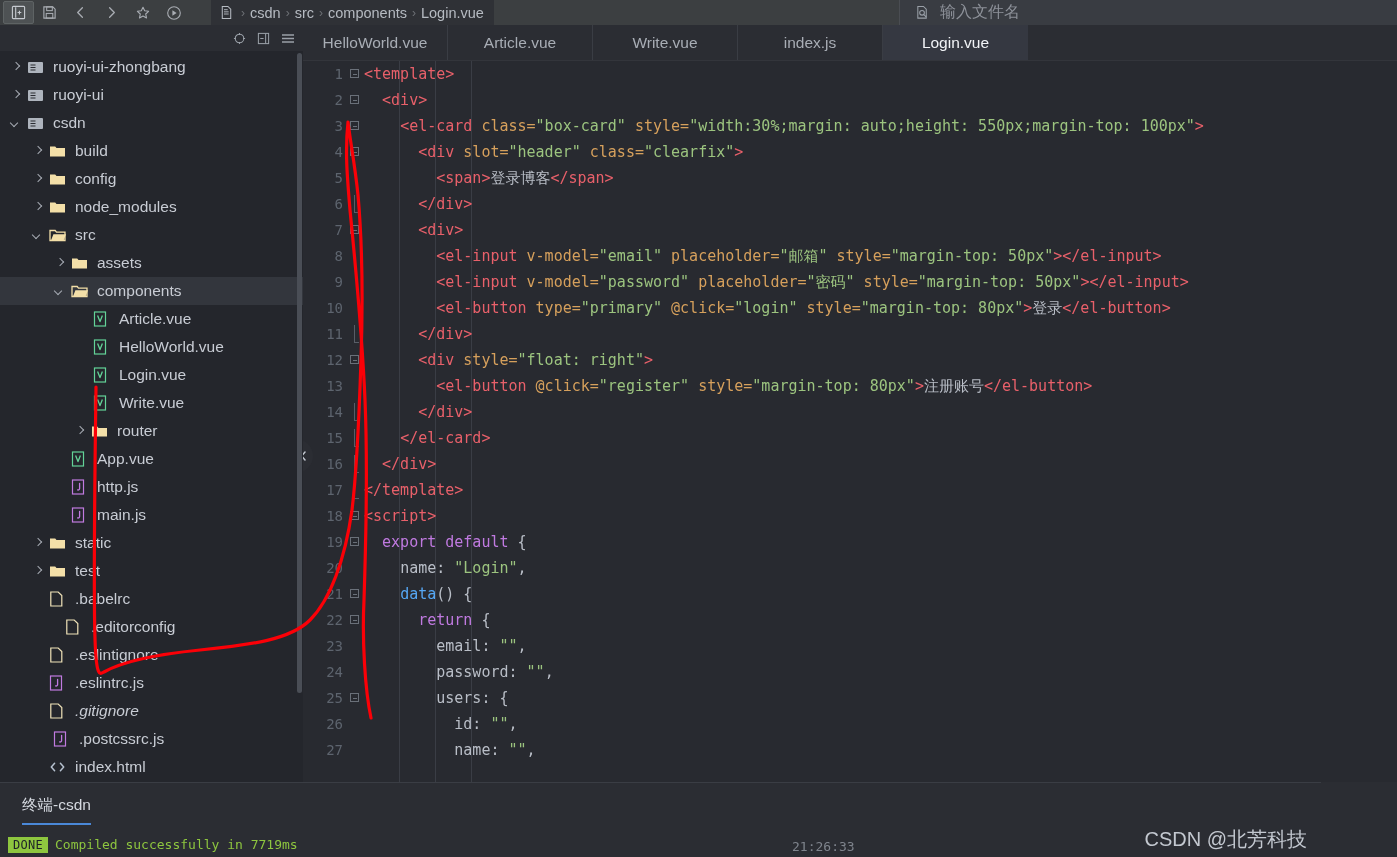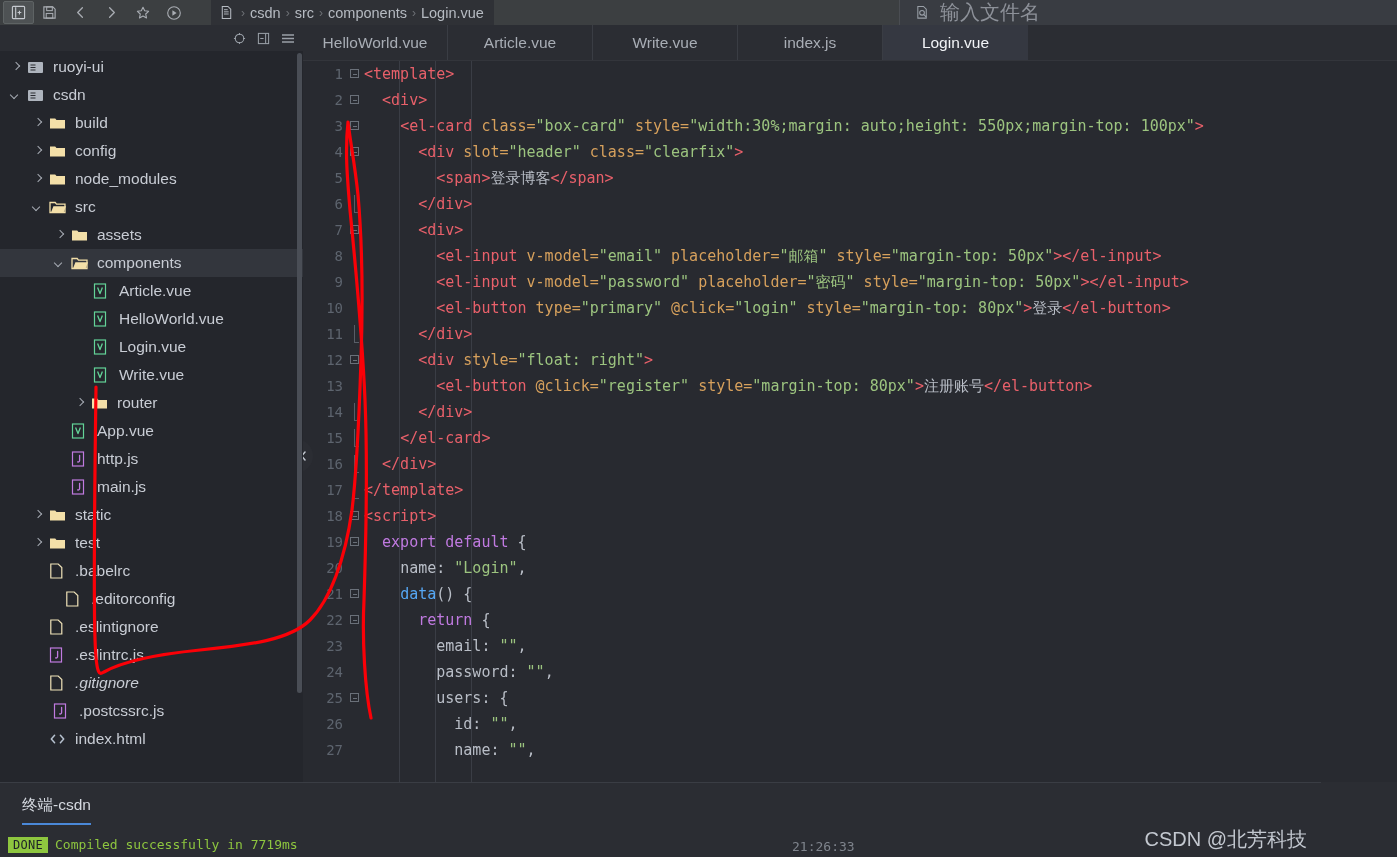--- a/index.html
+++ b/index.html
@@ -49,21 +49,21 @@
 
   .filename-search {
     position: absolute; right: 0; top: 0;
     width: 498px; height: 25px;
     background: #393c42;
     border-left: 1px solid #4a4d52;
     display: flex; align-items: center;
     padding-left: 15px;
   }
   .filename-search .fs-icon { margin-right: 10px; display: flex; }
-  .fs-placeholder { color: #8d9199; font-size: 20px; }
+  .fs-placeholder { color: #8d9199; font-size: 16px; }
 
   
   .sidebar {
     position: absolute; left: 0; top: 25px;
     width: 303px; height: 757px;
     background: #24262c;
   }
   .sb-header {
     height: 26px;
     display: flex; align-items: center; justify-content: flex-end;
@@ -363,20 +363,30 @@
             <path d="M3.5 7h3.6" stroke="#9aa0a8" stroke-width="1.1"></path>
           </svg>
       </span>
       <span class="sbh-icon">
         <svg width="14" height="13" viewBox="0 0 14 13">
             <path d="M1 3h12M1 6.5h12M1 10h12" stroke="#9aa0a8" stroke-width="1.3"></path>
           </svg>
       </span>
     </div>
     <div class="sb-tree" id="tree">
+        <div class="row" style="padding-left: 10px;">
+          <span class="arrow right"></span>
+          <span class="ficon">
+            <svg width="17" height="15" viewBox="0 0 17 15">
+              <rect x="1" y="2" width="15" height="11" rx="1" fill="#aeb4bd"></rect>
+              <path d="M3.5 5h5M3.5 7.5h5M3.5 10h5" stroke="#2b2d33" stroke-width="1.1"></path>
+            </svg>
+          </span>
+          <span class="lbl">ruoyi-ui-zhongbang</span>
+        </div>
         <div class="row" style="padding-left: 10px;">
           <span class="arrow right"></span>
           <span class="ficon">
             <svg width="17" height="15" viewBox="0 0 17 15">
               <rect x="1" y="2" width="15" height="11" rx="1" fill="#aeb4bd"></rect>
               <path d="M3.5 5h5M3.5 7.5h5M3.5 10h5" stroke="#2b2d33" stroke-width="1.1"></path>
             </svg>
           </span>
           <span class="lbl">ruoyi-ui</span>
         </div>

